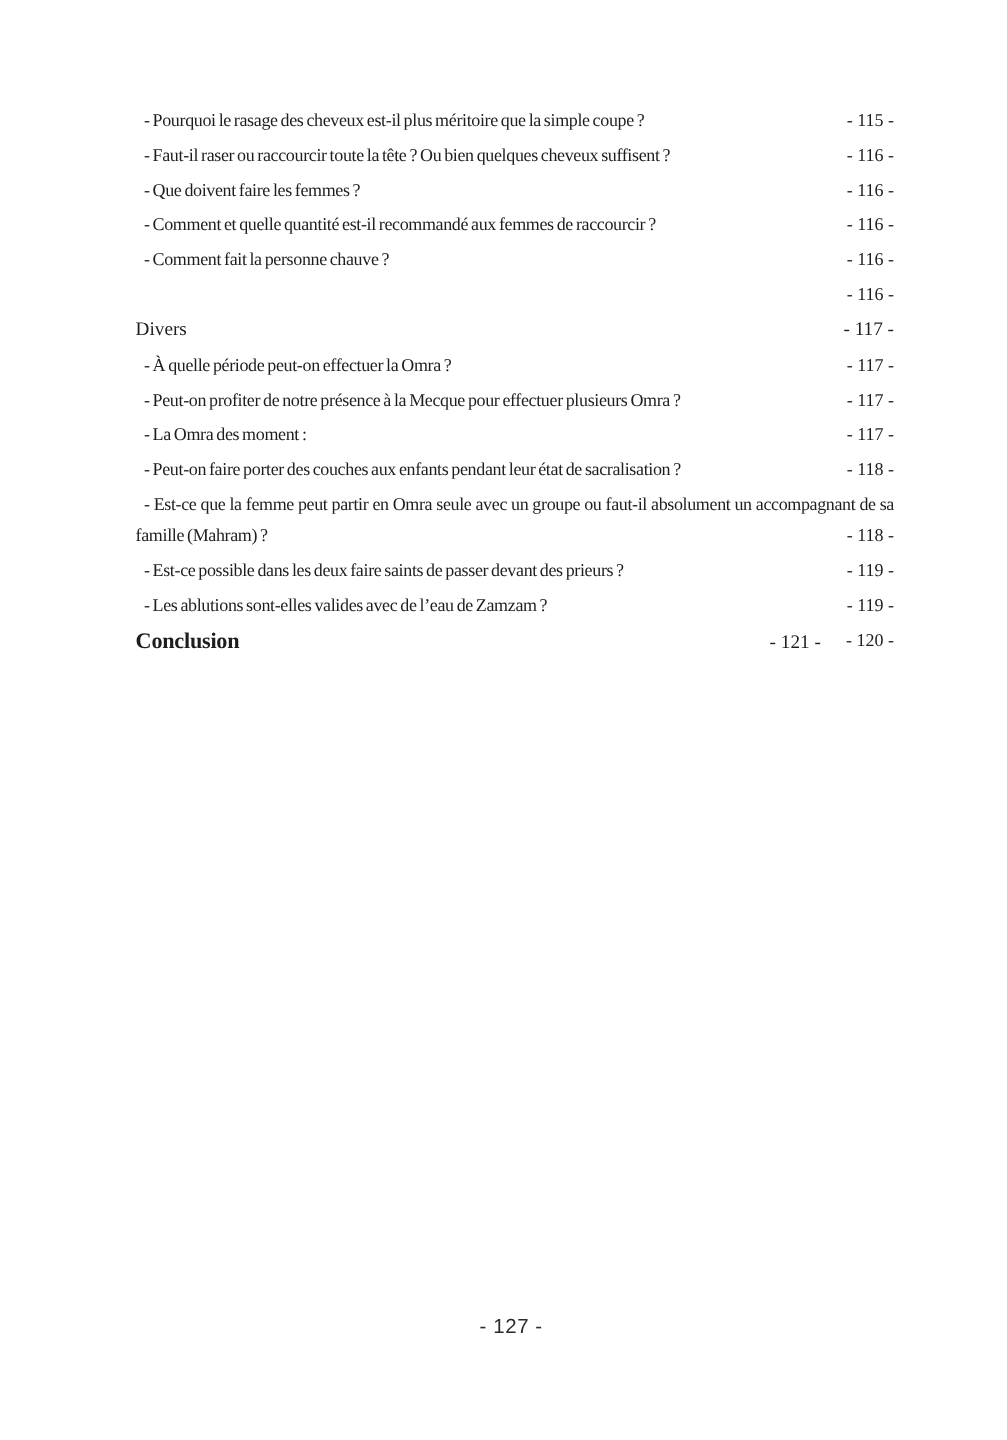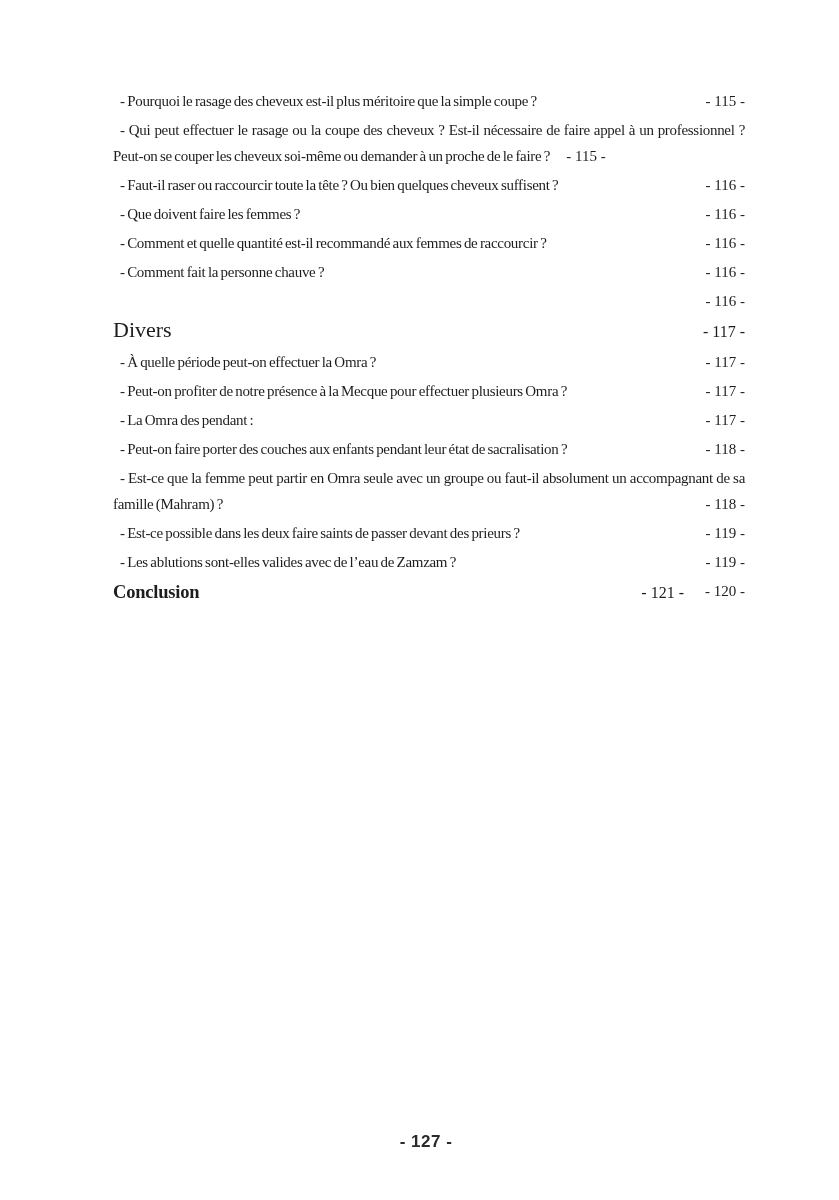--- a/index.html
+++ b/index.html
@@ -43,59 +43,58 @@
     padding-left: 16px;
     white-space: normal;
   }
   .group-heading {
     display: flex;
     justify-content: space-between;
     align-items: baseline;
     line-height: 28px;
     margin-bottom: 3px;
   }
-  .group-heading .h-label { font-size: 22px; }
+  .group-heading .h-label { font-size: 16px; }
   .group-heading .h-page  { font-size: 16px; white-space: nowrap; }
   .gh-l2 { margin-top: 31px; }
   .gh-l1 { margin-top: 1px; }
   .gh-l1 .h-label { font-weight: 700; font-size: 18.5px; letter-spacing: -0.2px; }
   .footer {
     position: absolute;
     left: 0;
     right: 0;
-    top: 1132px;
+    top: 1096px;
     text-align: center;
     font-family: "Liberation Sans", sans-serif;
-    font-weight: 700;
+    font-weight: 400;
     font-size: 17px;
     color: #2a2a2a;
     letter-spacing: 0.5px;
     margin-left: 13px;
   }
 </style>
 </head>
 <body>
 
 <div class="page">
 
   <div class="toc">
       <p class="entry"><span class="entry-text">- Pourquoi le rasage des cheveux est-il plus méritoire que la simple coupe ?</span><span class="entry-page">- 115 -</span></p>
-      <p class="entry"><span class="entry-text">- Qui peut effectuer le rasage ou la coupe des cheveux ? Est-il nécessaire de faire appel à un professionnel ?  Peut-on se couper les cheveux soi-même ou demander à un proche de le faire ?</span><span class="entry-page inline">- 115 -</span></p>
       <p class="entry"><span class="entry-text">- Faut-il raser ou raccourcir toute la tête ? Ou bien quelques cheveux suffisent ?</span><span class="entry-page">- 116 -</span></p>
       <p class="entry"><span class="entry-text">- Que doivent faire les femmes ?</span><span class="entry-page">- 116 -</span></p>
       <p class="entry"><span class="entry-text">- Comment et quelle quantité est-il recommandé aux femmes de raccourcir ?</span><span class="entry-page">- 116 -</span></p>
       <p class="entry"><span class="entry-text">- Comment fait la personne chauve ?</span><span class="entry-page">- 116 -</span></p>
       <p class="entry"><span class="entry-page">- 116 -</span></p>
       <div class="group-heading gh-l2">
     <span class="h-label">Divers</span>
     <span class="h-page">- 117 -</span>
   </div>
       <p class="entry"><span class="entry-text">- À quelle période peut-on effectuer la Omra ?</span><span class="entry-page">- 117 -</span></p>
       <p class="entry"><span class="entry-text">- Peut-on profiter de notre présence à la Mecque pour effectuer plusieurs Omra ?</span><span class="entry-page">- 117 -</span></p>
-      <p class="entry"><span class="entry-text">- La Omra des pendant :</span><span class="entry-page">- 117 -</span></p>
+      <p class="entry"><span class="entry-text">- La Omra des moment :</span><span class="entry-page">- 117 -</span></p>
       <p class="entry"><span class="entry-text">- Peut-on faire porter des couches aux enfants pendant leur état de sacralisation ?</span><span class="entry-page">- 118 -</span></p>
       <p class="entry"><span class="entry-text">- Est-ce que la femme peut partir en Omra seule avec un groupe ou faut-il absolument un accompagnant de sa famille (Mahram) ?</span><span class="entry-page">- 118 -</span></p>
       <p class="entry"><span class="entry-text">- Est-ce possible dans les deux faire saints de passer devant des prieurs ?</span><span class="entry-page">- 119 -</span></p>
       <p class="entry"><span class="entry-text">- Les ablutions sont-elles valides avec de l’eau de Zamzam ?</span><span class="entry-page">- 119 -</span></p>
       <p class="entry"><span class="entry-page">- 120 -</span></p>
       <div class="group-heading gh-l1">
     <span class="h-label">Conclusion</span>
     <span class="h-page">- 121 -</span>
   </div>
     </div>

